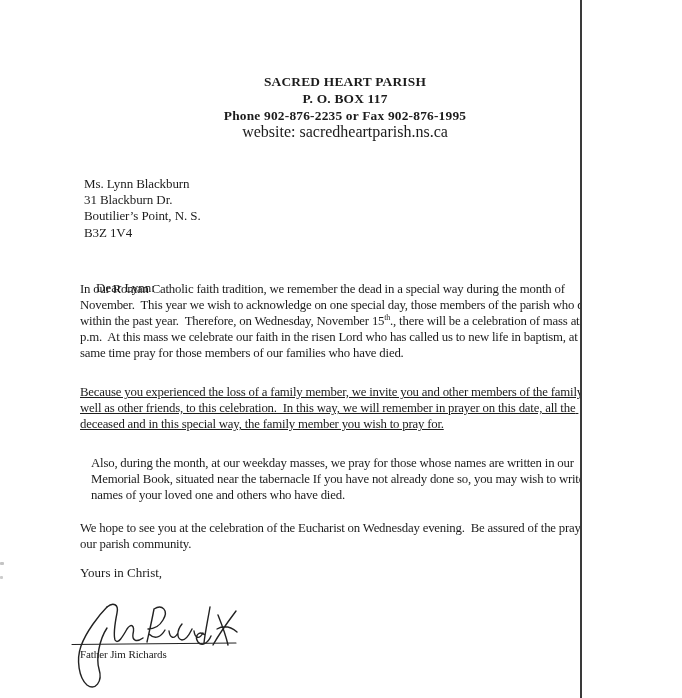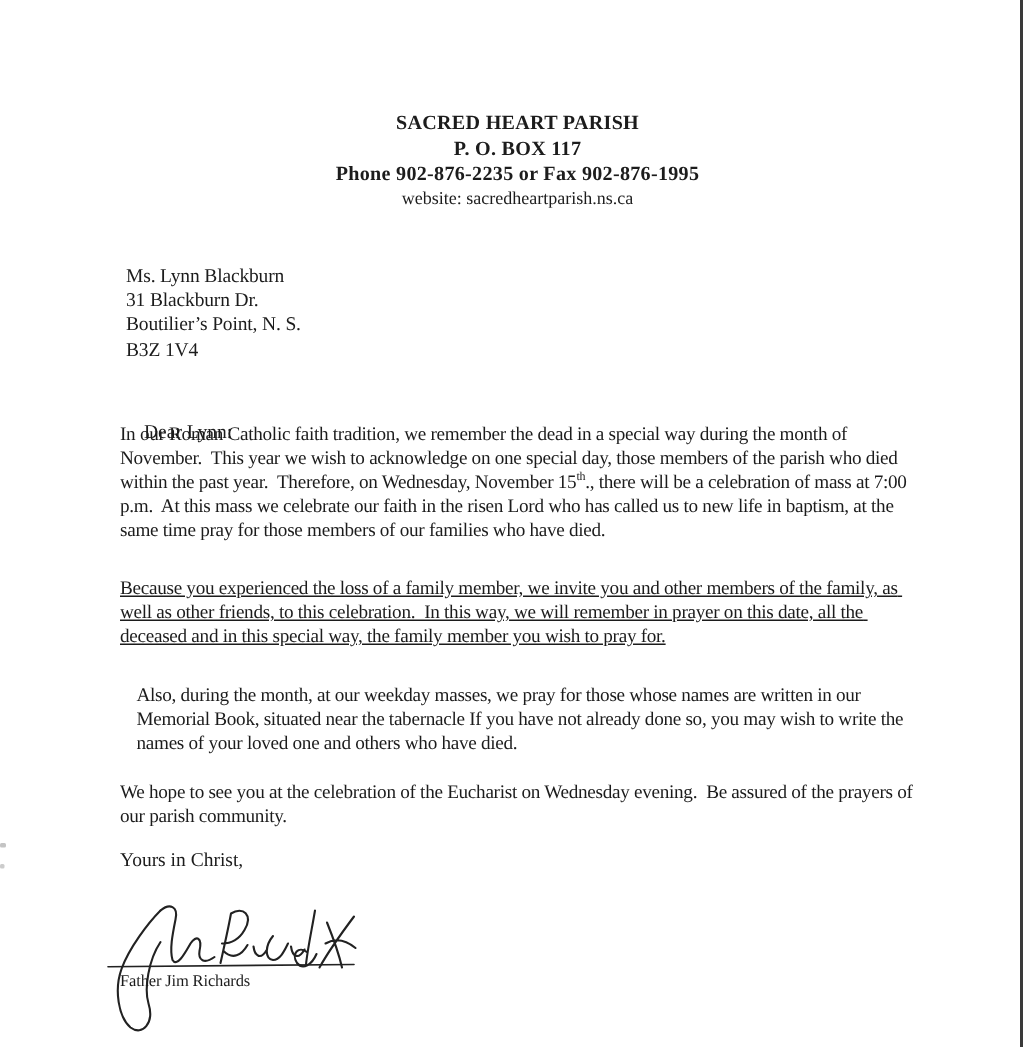--- a/index.html
+++ b/index.html
@@ -2,21 +2,21 @@
 <html><head>
 <meta charset="utf-8">
 <style>
   html, body {
     margin: 0;
     padding: 0;
     background: #ffffff;
   }
   .page {
     position: relative;
-    width: 682px;
+    width: 582px;
     height: 698px;
     background: #ffffff;
     overflow: hidden;
     font-family: "Liberation Serif", "DejaVu Serif", serif;
     color: #1c1c1c;
   }
   .letterhead {
     position: absolute;
     left: 80px;
     top: 74px;
@@ -24,21 +24,21 @@
     text-align: center;
     line-height: 16.8px;
     font-size: 13.4px;
   }
   .letterhead .bold-line {
     font-weight: bold;
     letter-spacing: 0.2px;
   }
   .letterhead .plain-line {
     font-weight: normal;
-    font-size: 12px;
+    font-size: 16px;
   }
   .recipient {
     position: absolute;
     left: 84px;
     top: 176px;
     font-size: 13px;
     line-height: 16.2px;
     letter-spacing: -0.1px;
   }
   .salutation {

